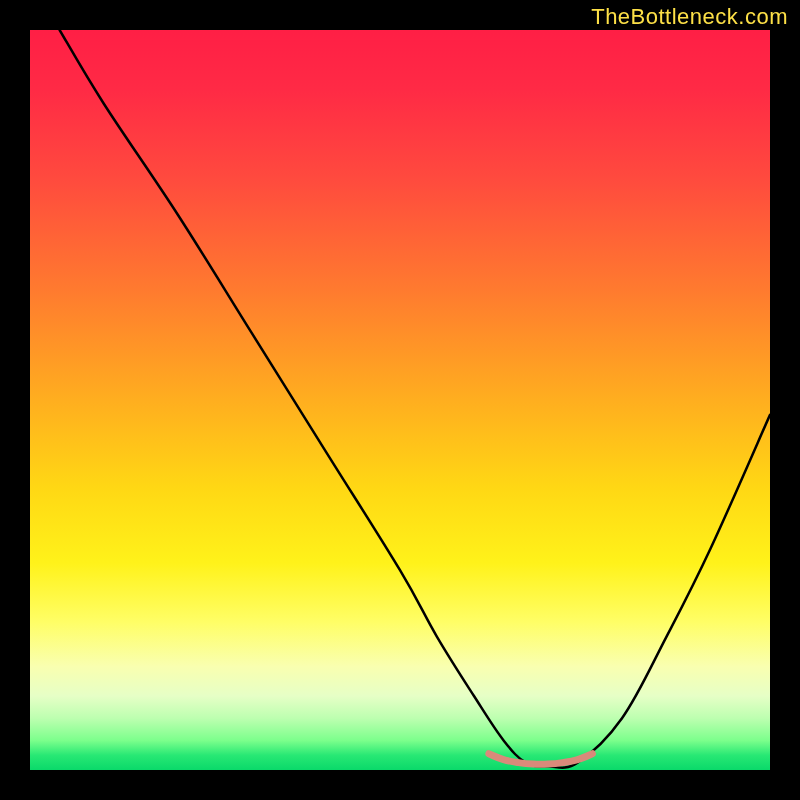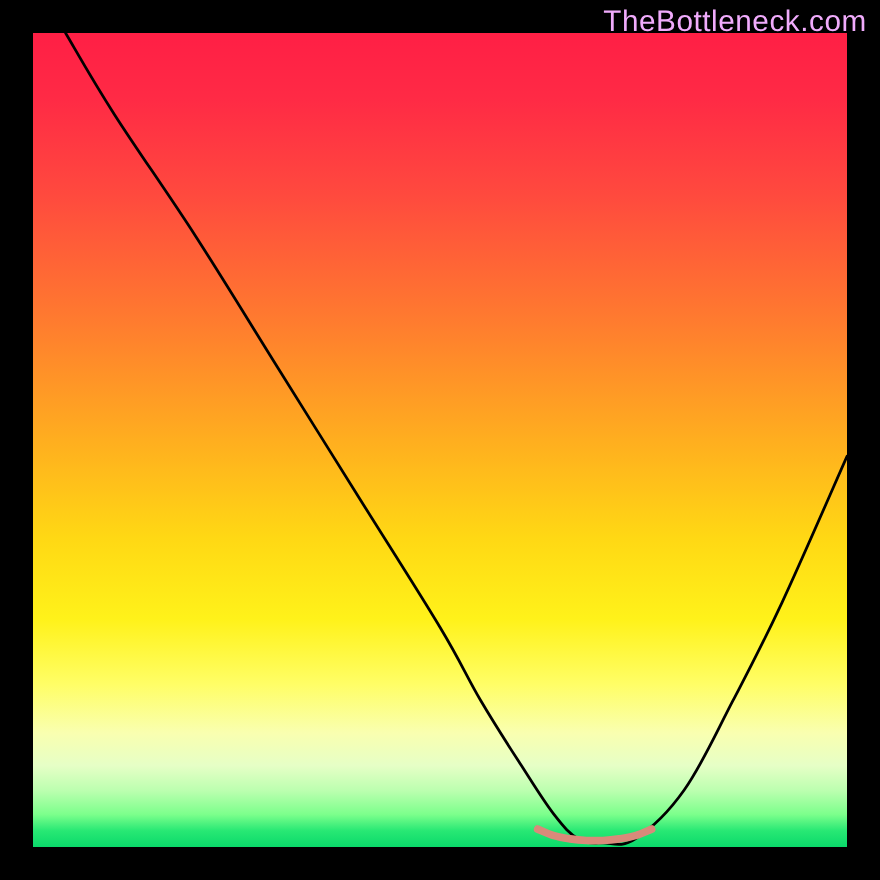--- a/index.html
+++ b/index.html
@@ -14,22 +14,22 @@
   .frame {
     position: relative;
     width: 800px;
     height: 800px;
     background: #000;
   }
   .watermark {
     position: absolute;
     top: 4px;
     right: 12px;
-    color: #f0abfc;
-    font-size: 27px;
+    color: #fde047;
+    font-size: 22px;
     font-weight: 500;
     letter-spacing: 0.5px;
     z-index: 10;
   }
   .plot-area {
     position: absolute;
     left: 30px;
     top: 30px;
     width: 740px;
     height: 740px;

